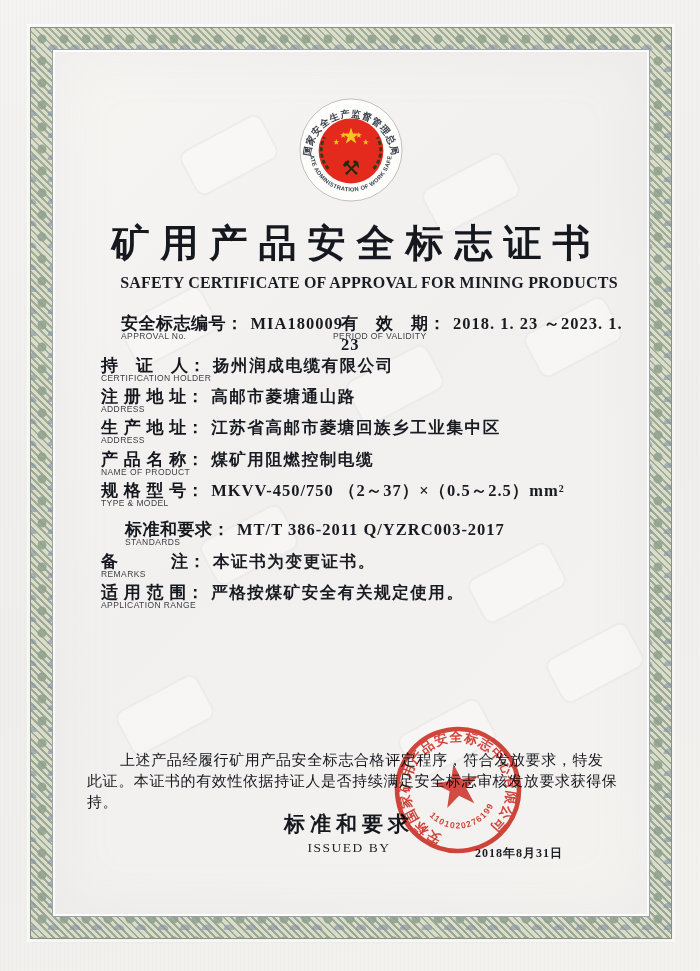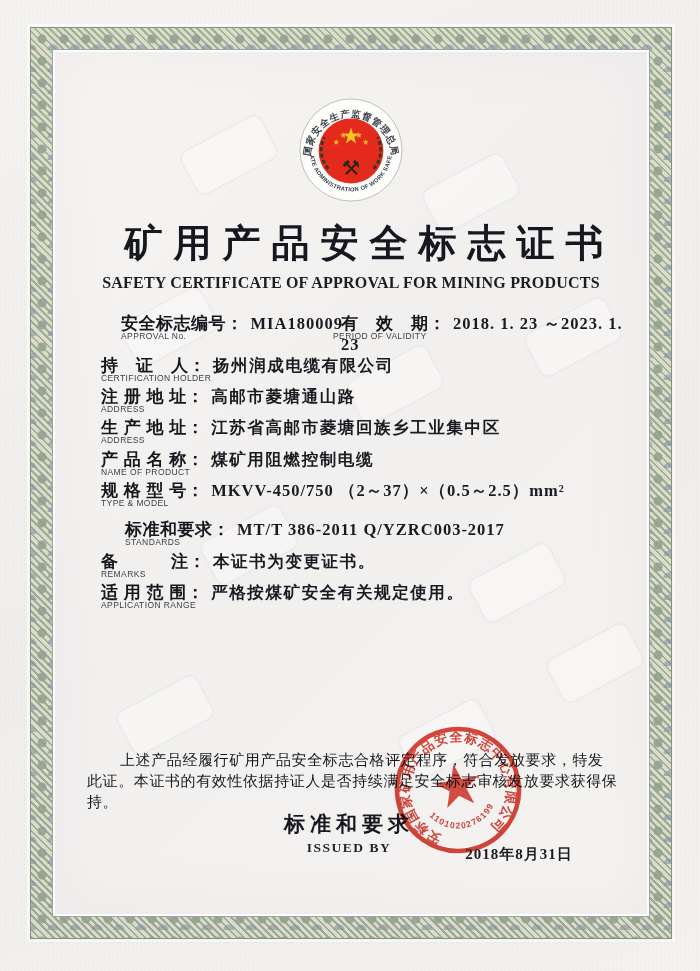--- a/index.html
+++ b/index.html
@@ -47,26 +47,26 @@
     position:absolute;left:100px;top:250px;width:440px;text-align:center;
     font-family:"Liberation Sans",sans-serif;font-weight:bold;font-style:italic;
     font-size:265px;line-height:1;color:rgba(255,255,255,0.55);
     text-shadow:2px 2px 2px rgba(150,150,158,0.14), -1px -1px 1px rgba(150,150,158,0.10);
     letter-spacing:-12px;pointer-events:none;
   }
   .emblem{position:absolute;left:244px;top:46px;width:108px;height:108px;}
   .title{
     position:absolute;left:0;top:168px;width:100%;text-align:center;
     font-family:"Liberation Serif",serif;font-weight:bold;font-size:38px;
-    letter-spacing:11px;padding-left:11px;box-sizing:border-box;color:#15181e;margin-left:13px;
+    letter-spacing:11px;padding-left:11px;box-sizing:border-box;color:#15181e;
   }
   .subtitle{
     position:absolute;left:0;top:224px;width:100%;text-align:center;
     font-family:"Liberation Serif",serif;font-weight:bold;font-size:16px;
-    letter-spacing:0.2px;color:#1a1d24;
+    letter-spacing:0.2px;color:#1a1d24;padding-left:18px;
   }
   .row1{position:absolute;left:48px;top:262px;width:540px;}
   .fld{position:relative;}
   .f-label{font-weight:bold;font-size:17px;color:#14171d;letter-spacing:0.5px;}
   .f-sub{
     position:absolute;left:0;top:19px;font-size:8.5px;letter-spacing:0.4px;
     color:#3a3d42;white-space:nowrap;font-family:"Liberation Sans",sans-serif;
   }
   .f-value{
     font-family:"Liberation Serif",serif;font-size:16.5px;color:#181b21;
@@ -83,25 +83,25 @@
     font-family:"Liberation Serif",serif;font-size:15px;line-height:21px;
     letter-spacing:0.6px;text-indent:2.2em;color:#16191f;
   }
   .issued{position:absolute;left:196px;top:760px;width:200px;text-align:center;}
   .issued-dept{
     font-family:"Liberation Serif",serif;font-weight:bold;font-size:21px;
     letter-spacing:5px;color:#15181e;
   }
   .issued-sub{
     font-family:"Liberation Serif",serif;font-size:13.5px;letter-spacing:1.5px;
-    margin-top:2px;color:#22252b;font-weight:bold;
+    margin-top:2px;color:#22252b;
   }
   .issue-date{
     position:absolute;left:361px;top:795px;width:210px;text-align:center;
-    font-family:"Liberation Serif",serif;font-weight:bold;font-size:15px;
+    font-family:"Liberation Serif",serif;font-weight:bold;font-size:12px;
     letter-spacing:1px;color:#1a1d23;
   }
   .seal{
     position:absolute;left:337px;top:672px;width:136px;height:136px;
     transform:rotate(-10deg);mix-blend-mode:multiply;opacity:0.92;
   }
   .caption{
     position:absolute;right:40px;top:945px;
     font-weight:bold;font-size:11.5px;letter-spacing:1.5px;color:#2c3030;
   }

